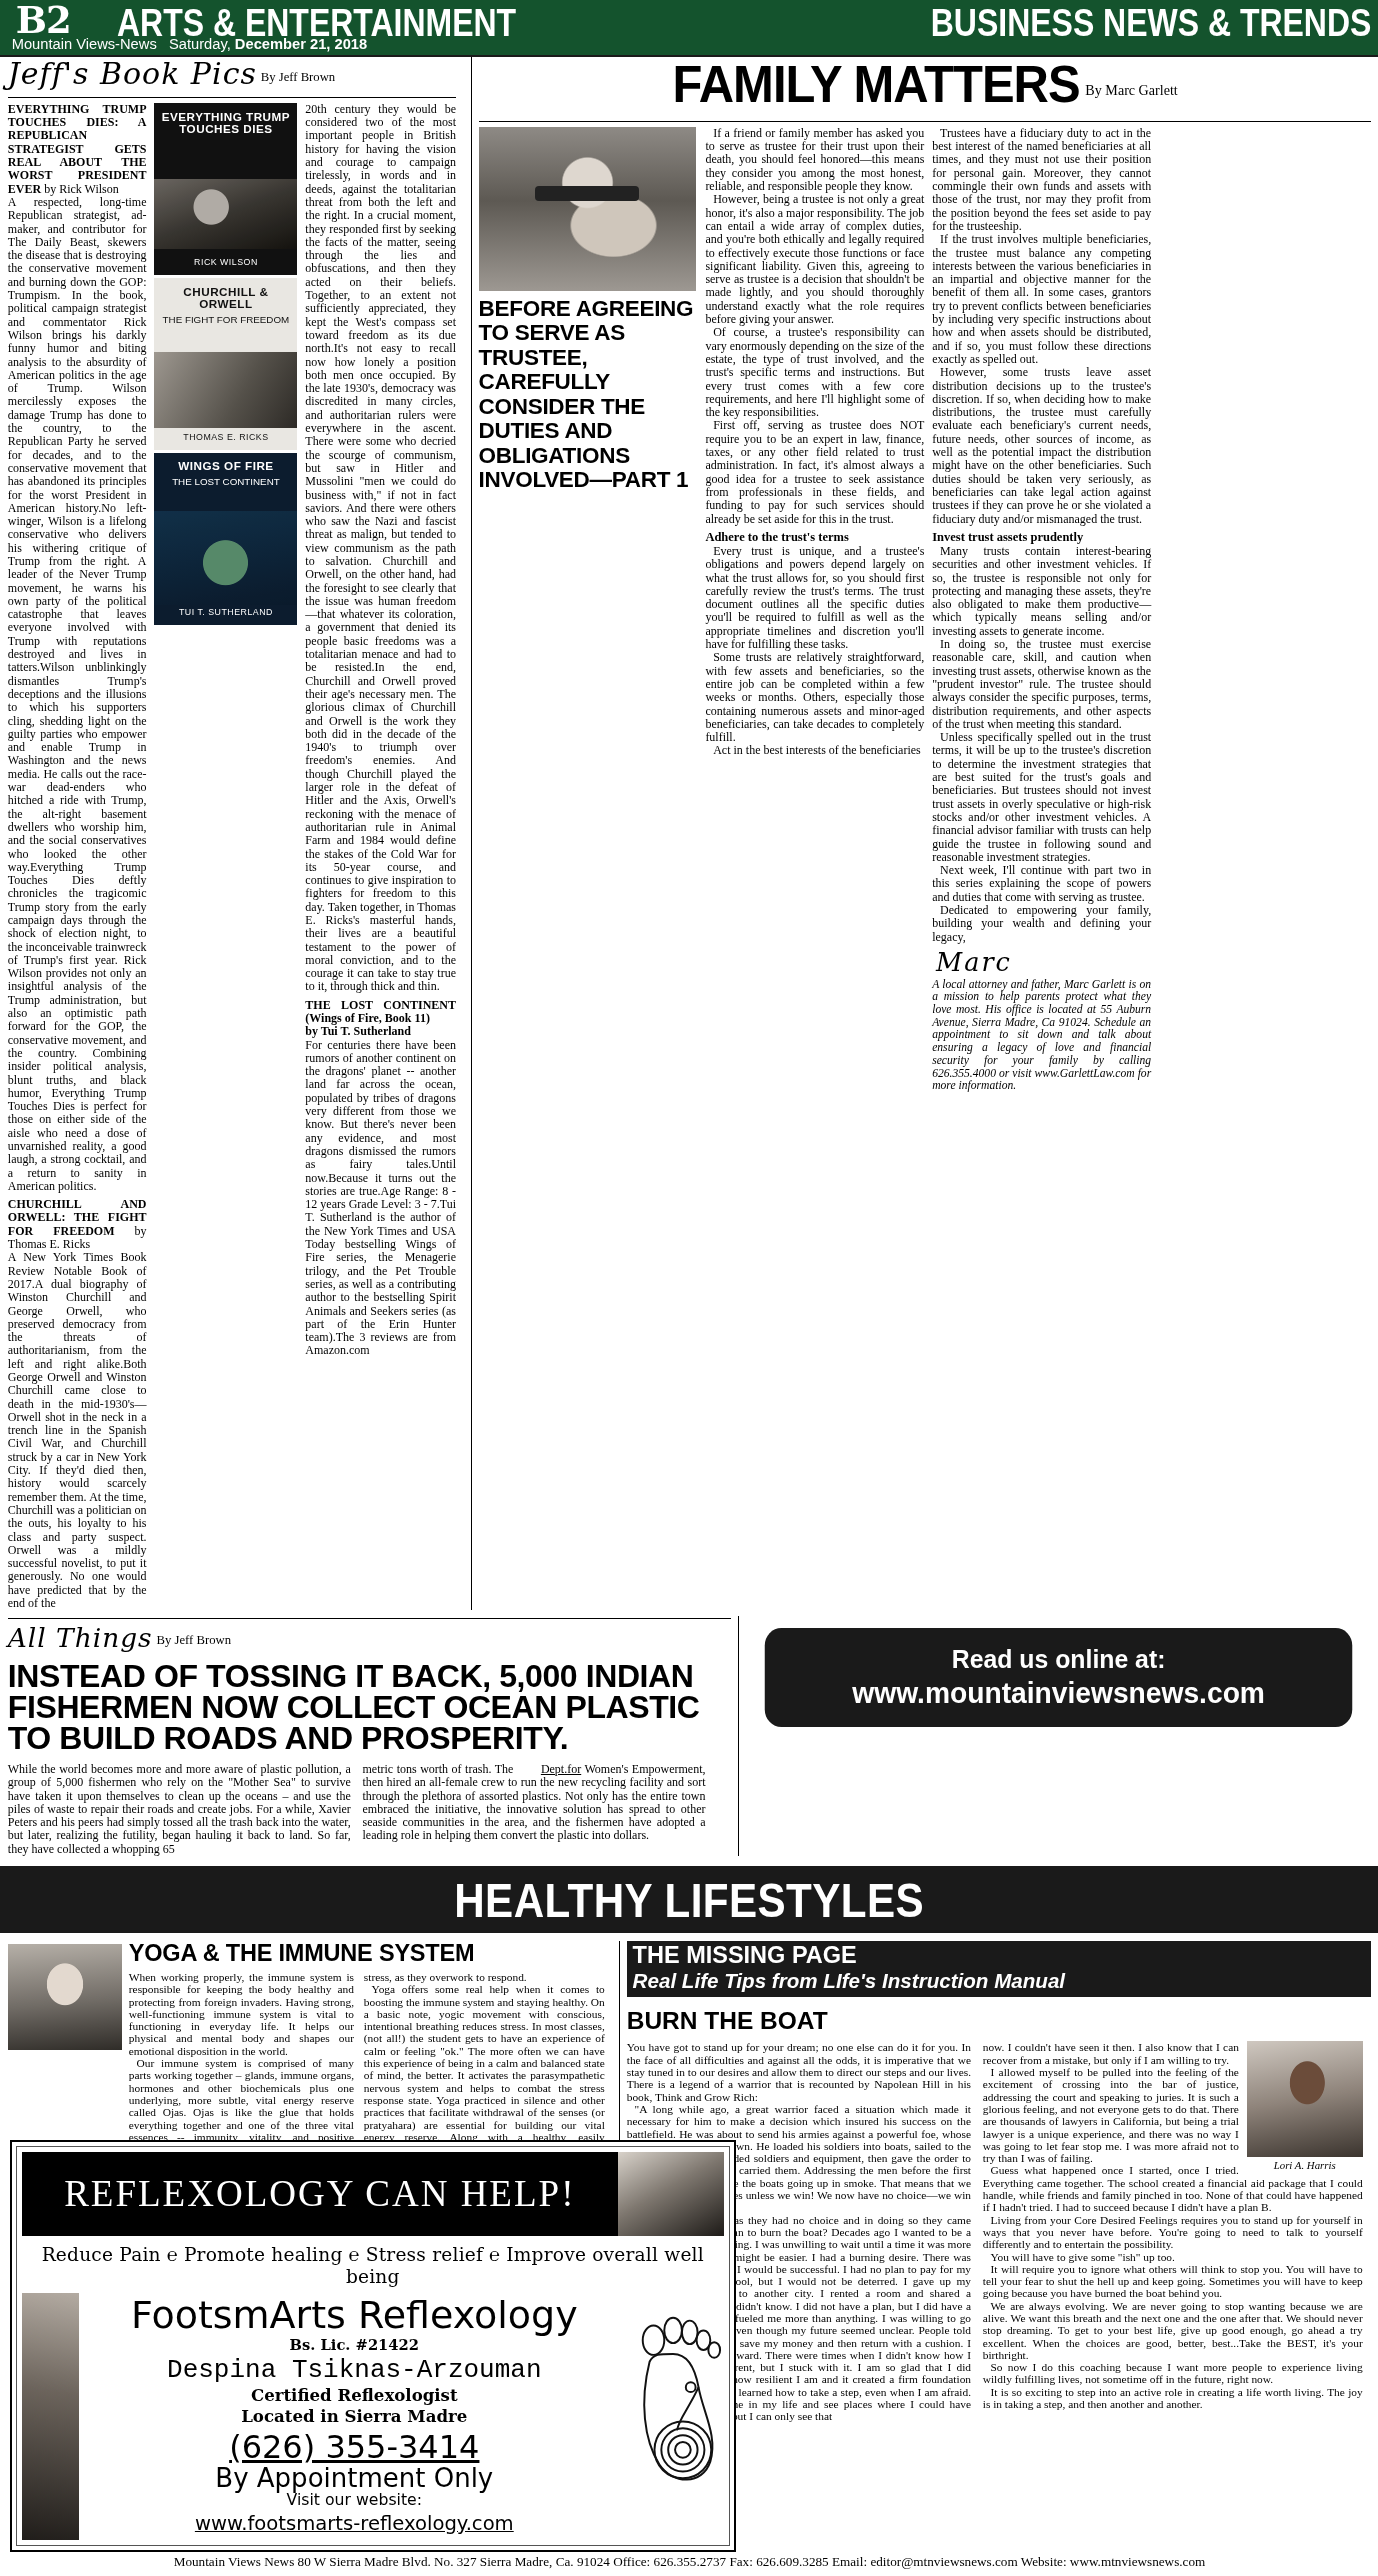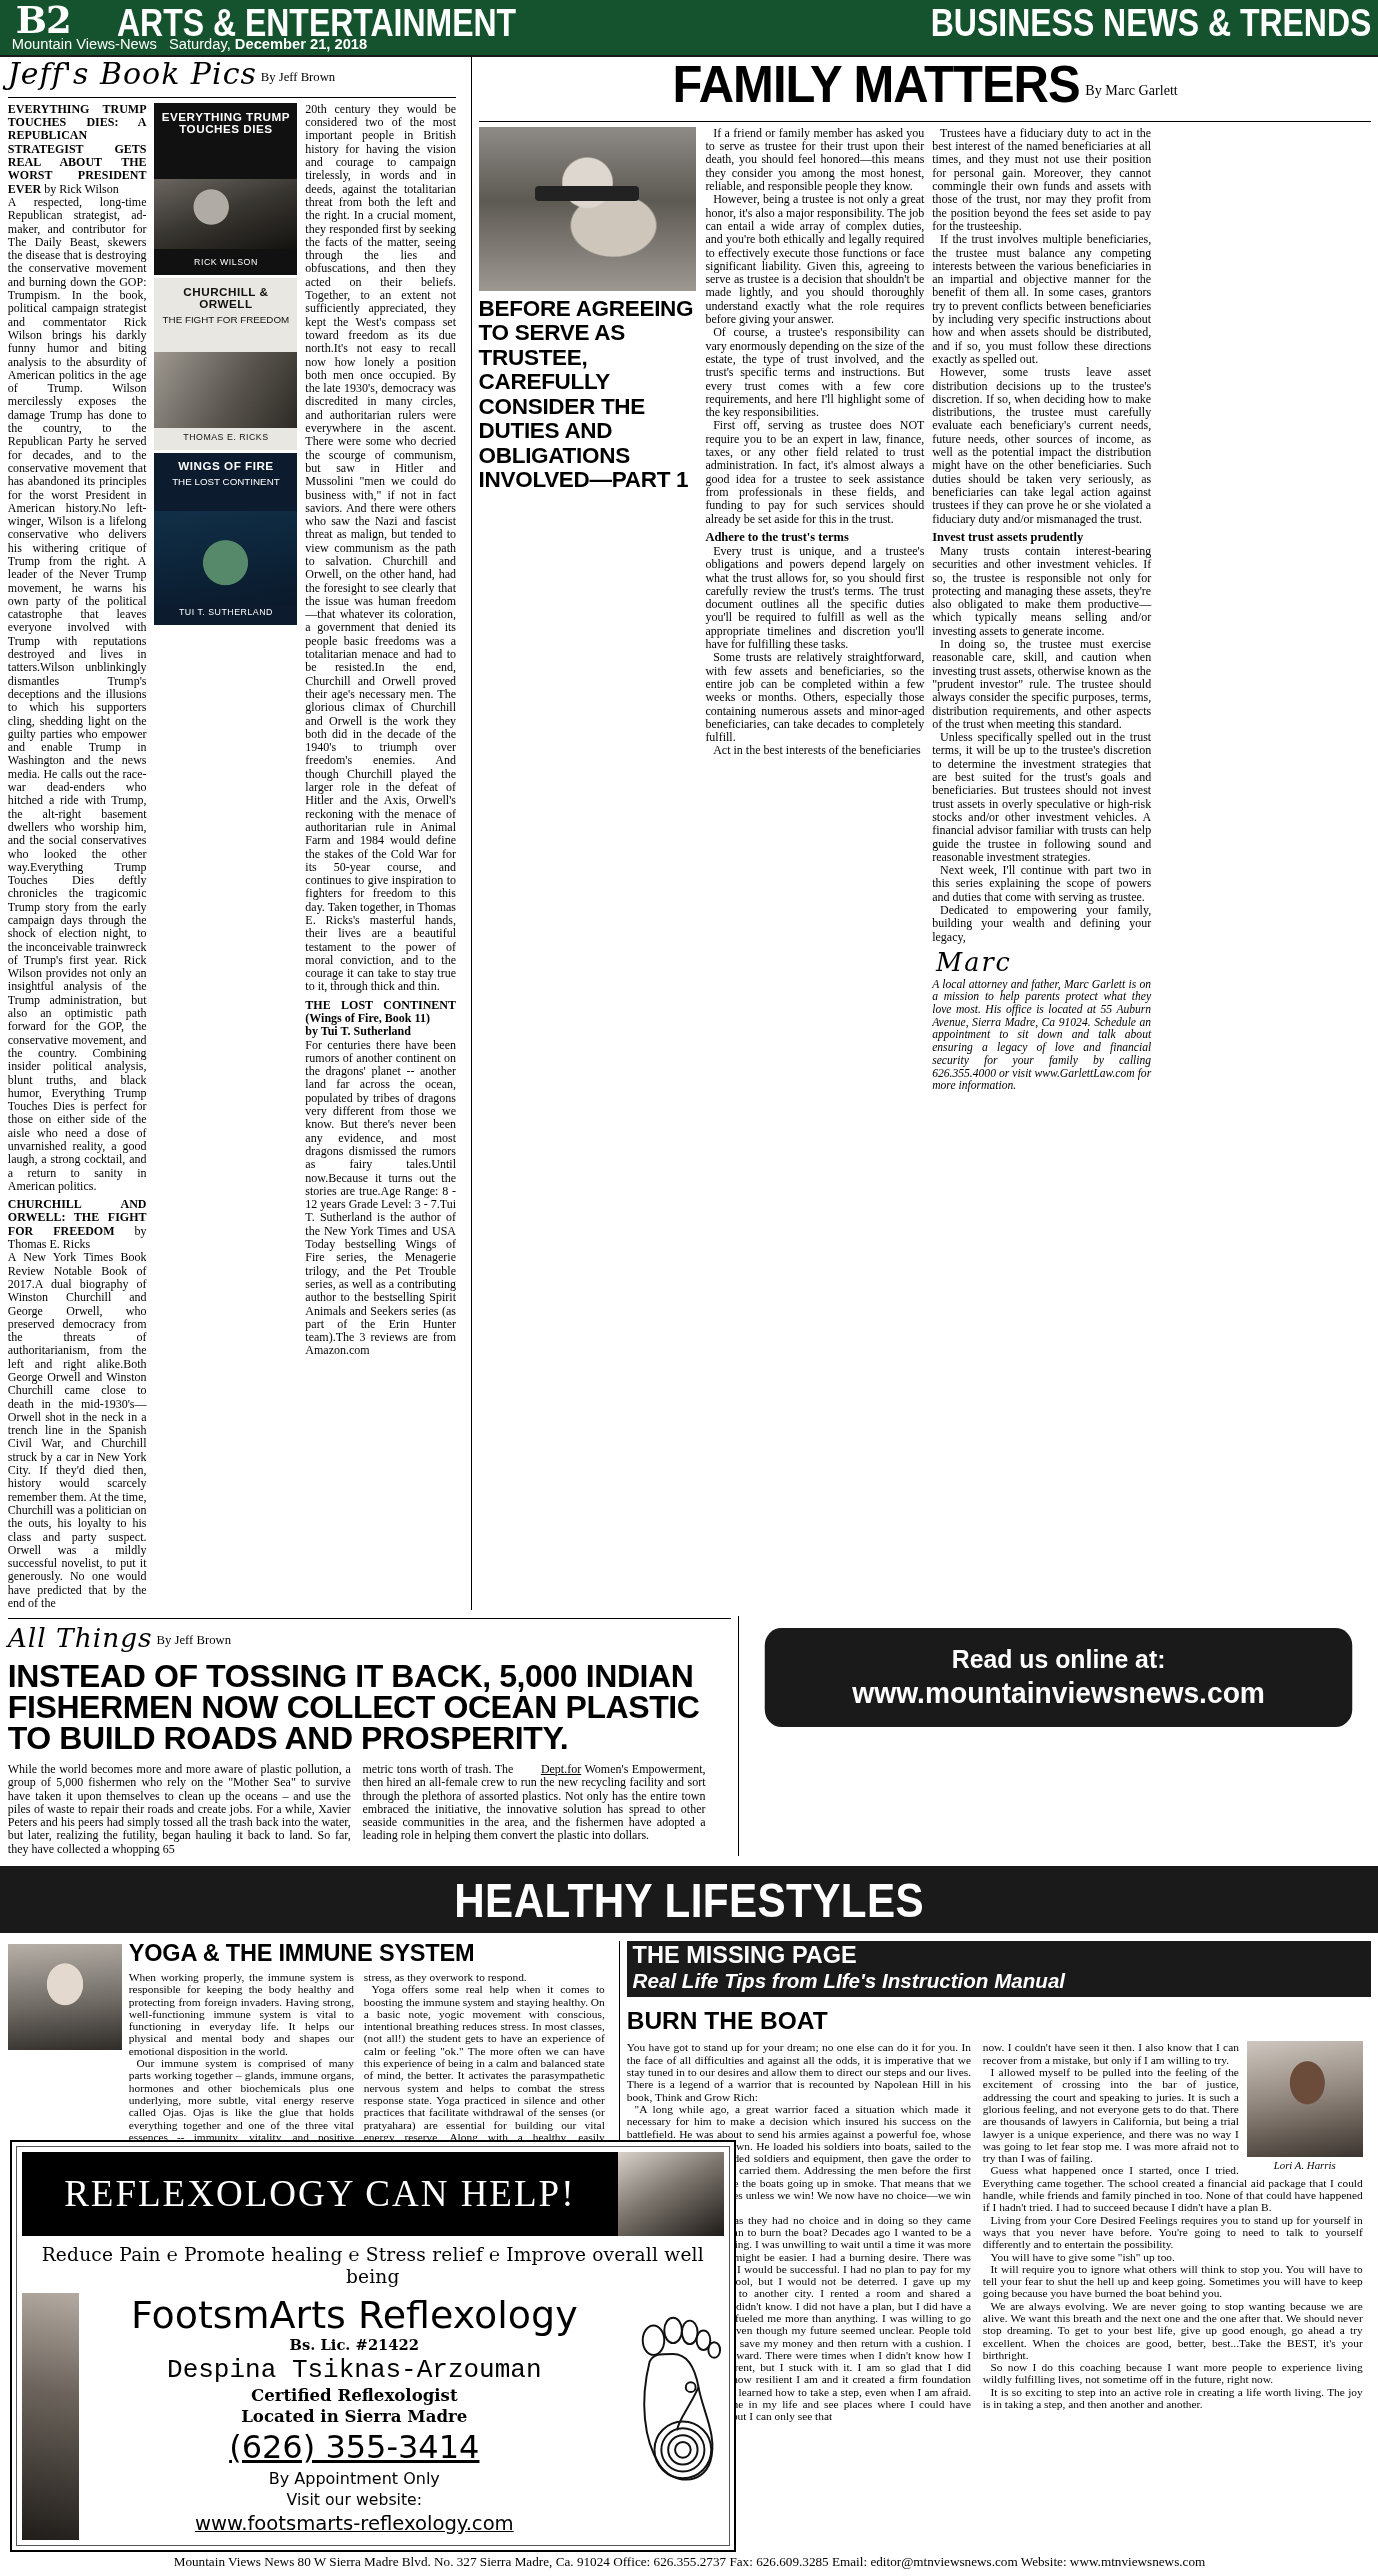--- a/index.html
+++ b/index.html
@@ -230,21 +230,21 @@
   .ad-lphoto {
     width:57px; flex:0 0 57px;
     background:linear-gradient(190deg,#b3aba2 0%,#6c645c 40%,#201d1a 100%);
   }
   .ad-mid { flex:1; text-align:center; padding:2px 3.9px 3.9px; }
   .ad-brand { font-family:"DejaVu Sans", sans-serif; font-size:38px; line-height:41px; }
   .ad-lic { font-family:"DejaVu Serif", serif; font-weight:700; font-size:14.7px; line-height:18.6px; }
   .ad-name { font-family:Liberation Mono, monospace; font-size:26px; line-height:30px; }
   .ad-sub { font-family:"DejaVu Serif", serif; font-weight:700; font-size:16.6px; line-height:21.5px; }
   .ad-phone { font-family:"DejaVu Sans", sans-serif; font-size:32px; line-height:39px;text-decoration:underline; }
-  .ad-appt { font-family:"DejaVu Sans", sans-serif; font-size:16px; line-height:23.5px; }
+  .ad-appt { font-family:"DejaVu Sans", sans-serif; font-size:26px; line-height:23.5px; }
   .ad-visit { font-family:"DejaVu Sans", sans-serif; font-size:15.7px; line-height:20.6px; }
   .ad-url { font-family:"DejaVu Sans", sans-serif; font-size:19.6px; line-height:25.5px; text-decoration:underline; }
   .ad-foot {
     width:94px; flex:0 0 94px; position:relative;
   }
   .foot-svg { width:94px; height:206px; }
 
   
   .pg-footer {
     position:absolute; left:0; right:0; bottom:5.9px;

